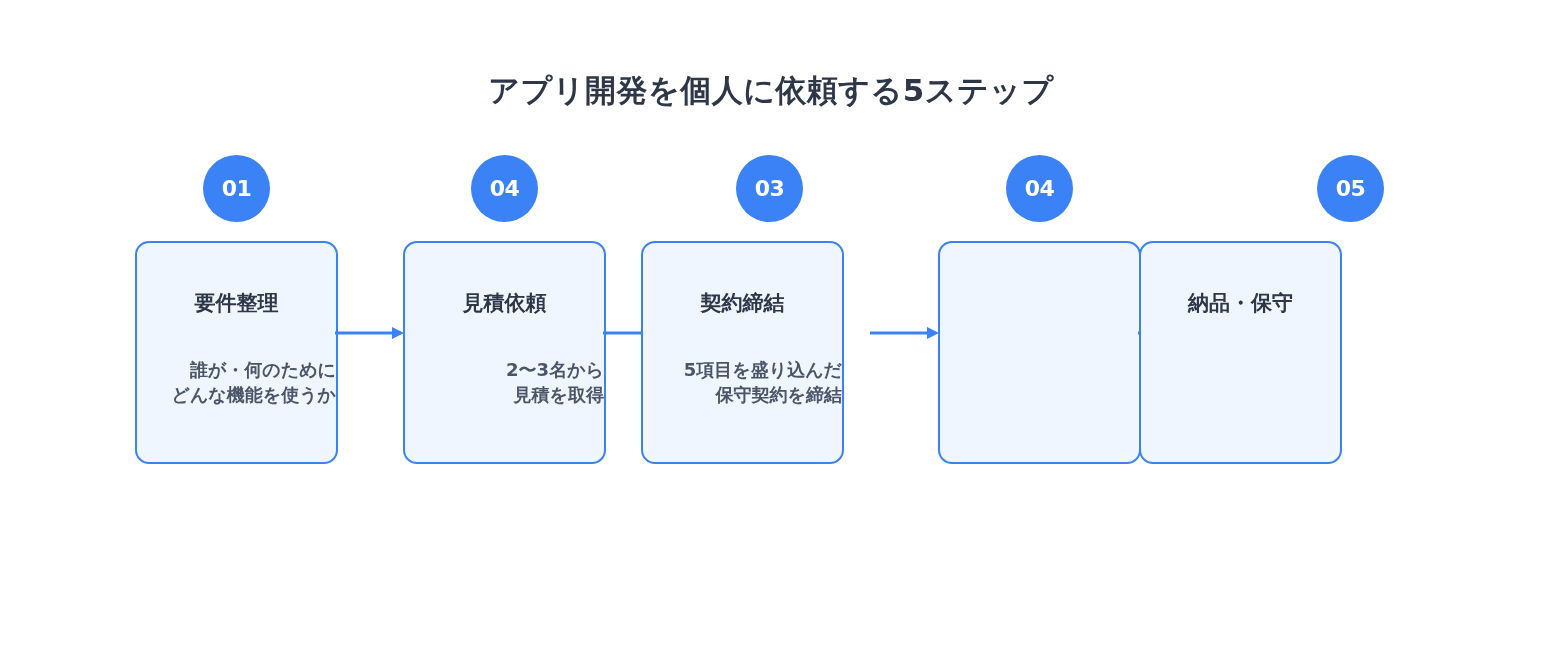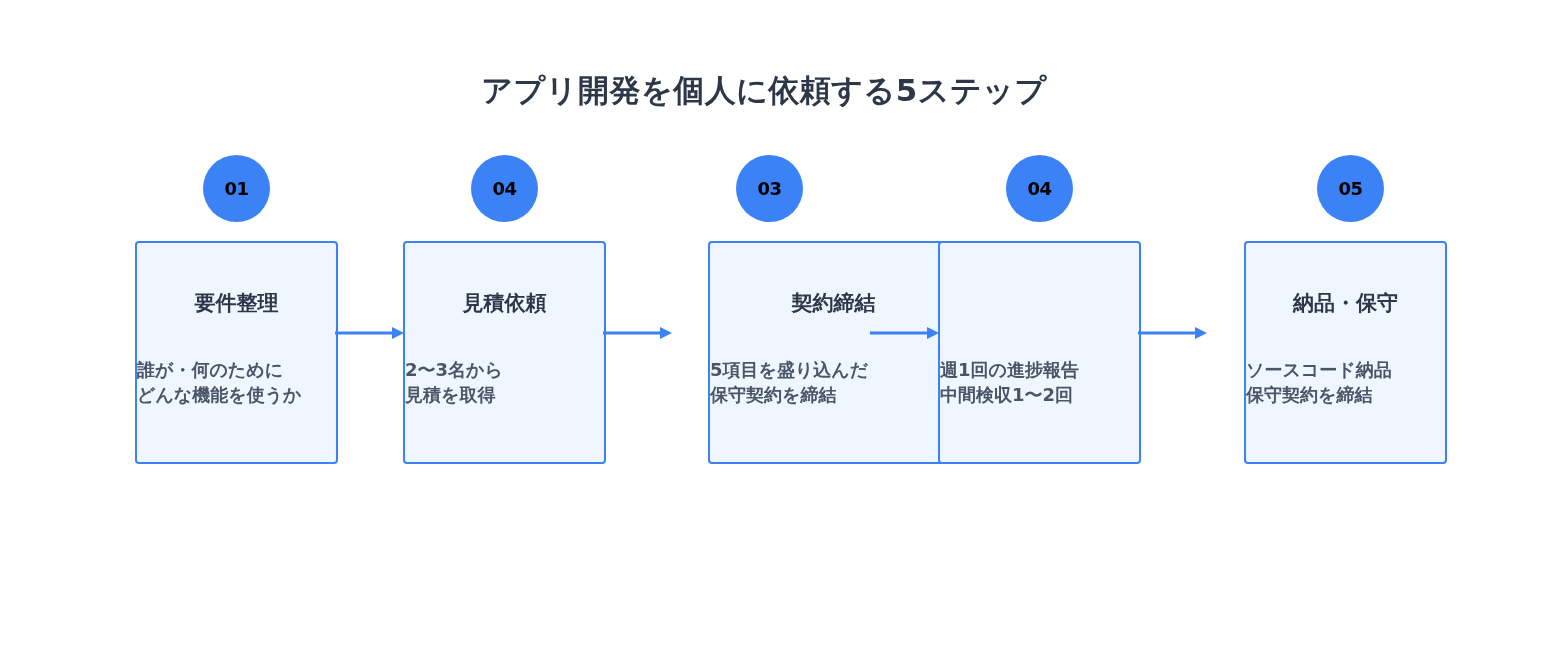--- a/index.html
+++ b/index.html
@@ -11,71 +11,71 @@
       width: 1543px;
       height: 667px;
       position: relative;
       overflow: hidden;
       font-family: "DejaVu Sans", "Liberation Sans", sans-serif;
       color: #2d3748;
     }
     .title {
       position: absolute;
       top: 68px;
-      left: 10px;
+      left: 17px;
       width: 1508px;
       text-align: center;
       font-size: 31px;
       font-weight: bold;
       color: #2d3748;
       letter-spacing: 0.5px;
       line-height: 44px;
     }
     .step-circle {
       position: absolute;
       width: 67px;
       height: 67px;
       border-radius: 50%;
       background: #3b82f6;
-      color: #000000;
-      font-size: 18px;
+      color: #ffffff;
+      font-size: 22px;
       font-weight: bold;
       display: flex;
       align-items: center;
       justify-content: center;
       top: 155px;
       letter-spacing: -0.5px;
     }
     .step-box {
       position: absolute;
       top: 241px;
       width: 199px;
       height: 219px;
       border: 2px solid #3b82f6;
-      border-radius: 4px;
+      border-radius: 14px;
       background: #eff6ff;
       box-sizing: content-box;
     }
     .step-title {
       position: absolute;
       top: 46px;
       left: 0;
       width: 100%;
       text-align: center;
       font-size: 21px;
       font-weight: bold;
       color: #2d3748;
       line-height: 28px;
     }
     .step-desc {
       position: absolute;
       top: 114px;
       left: 0;
       width: 100%;
-      text-align: left;
+      text-align: right;
       font-size: 18px;
       font-weight: bold;
       color: #4a5568;
       line-height: 25px;
       white-space: pre-line;
     }
     .arrow {
       position: absolute;
       top: 326px;
       height: 14px;
@@ -111,44 +111,40 @@
 </div>
 
 <div class="arrow" style="left:603px; width:69px;">
   <svg width="69" height="14" viewBox="0 0 69 14">
     <line x1="0" y1="7" x2="58" y2="7" stroke="#3b82f6" stroke-width="3"></line>
     <polygon points="57,1 69,7 57,13" fill="#3b82f6"></polygon>
   </svg>
 </div>
 
 <div class="step-circle" style="left:736px;text-align:right;">03</div>
-<div class="step-box" style="left:708px;padding-left:48px;">
+<div class="step-box" style="left:641px;">
   <div class="step-title">契約締結</div>
   <div class="step-desc">5項目を盛り込んだ
 保守契約を締結</div>
 </div>
 
 <div class="arrow" style="left:870px; width:69px;">
   <svg width="69" height="14" viewBox="0 0 69 14">
     <line x1="0" y1="7" x2="58" y2="7" stroke="#3b82f6" stroke-width="3"></line>
     <polygon points="57,1 69,7 57,13" fill="#3b82f6"></polygon>
   </svg>
 </div>
 
 <div class="step-circle" style="left:1006px;">04</div>
 <div class="step-box" style="left:938px;">
-  <div class="step-desc">週1回の進捗報告
-中間検収1〜2回</div>
 </div>
 
 <div class="arrow" style="left:1138px; width:69px;">
   <svg width="69" height="14" viewBox="0 0 69 14">
     <line x1="0" y1="7" x2="58" y2="7" stroke="#3b82f6" stroke-width="3"></line>
     <polygon points="57,1 69,7 57,13" fill="#3b82f6"></polygon>
   </svg>
 </div>
 
 <div class="step-circle" style="left:1317px;">05</div>
-<div class="step-box" style="left:1244px;text-decoration:underline;">
+<div class="step-box" style="left:1139px;text-decoration:underline;">
   <div class="step-title">納品・保守</div>
-  <div class="step-desc">ソースコード納品
-保守契約を締結</div>
 </div>
 
 </body></html>

